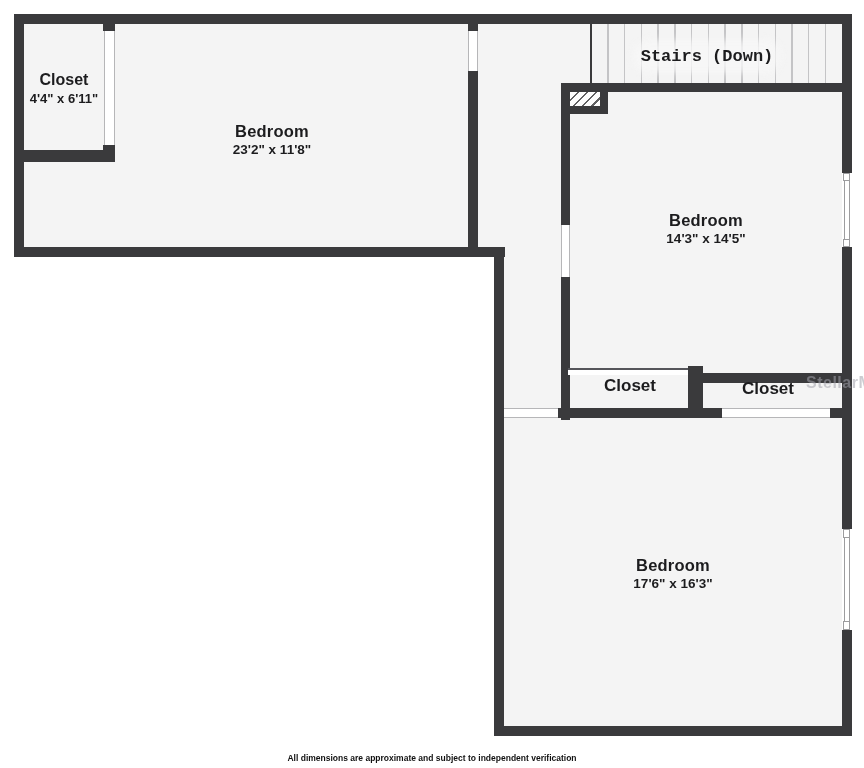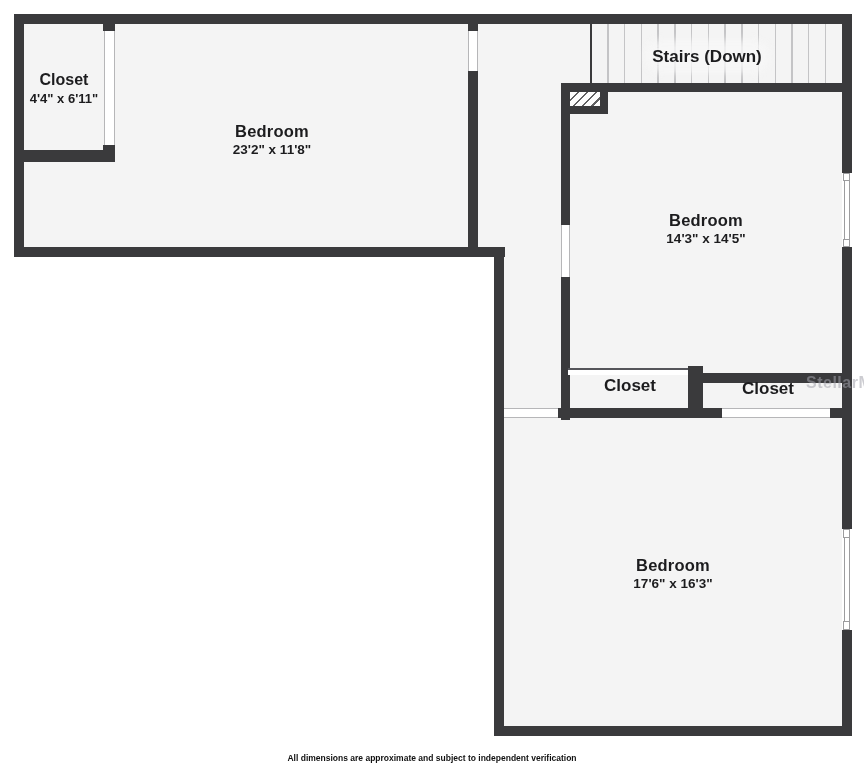--- a/index.html
+++ b/index.html
@@ -111,21 +111,21 @@
   <div class="lbl" style="left:64px;top:89px;">
     <div class="closet-tl-name">Closet</div>
     <div class="closet-tl-dims">4'4" x 6'11"</div>
   </div>
 
   <div class="lbl" style="left:272px;top:140px;">
     <div class="room-name">Bedroom</div>
     <div class="room-dims">23'2" x 11'8"</div>
   </div>
 
-  <div class="lbl" style="left:707px;top:57px;">
+  <div class="lbl" style="left:707px;top:57px;font-family:Liberation Mono, monospace;">
     <span class="stairs-lbl">Stairs (Down)</span>
   </div>
 
   <div class="lbl" style="left:706px;top:229px;">
     <div class="room-name">Bedroom</div>
     <div class="room-dims">14'3" x 14'5"</div>
   </div>
 
   <div class="lbl closet-lbl" style="left:630px;top:386px;">Closet</div>
 

